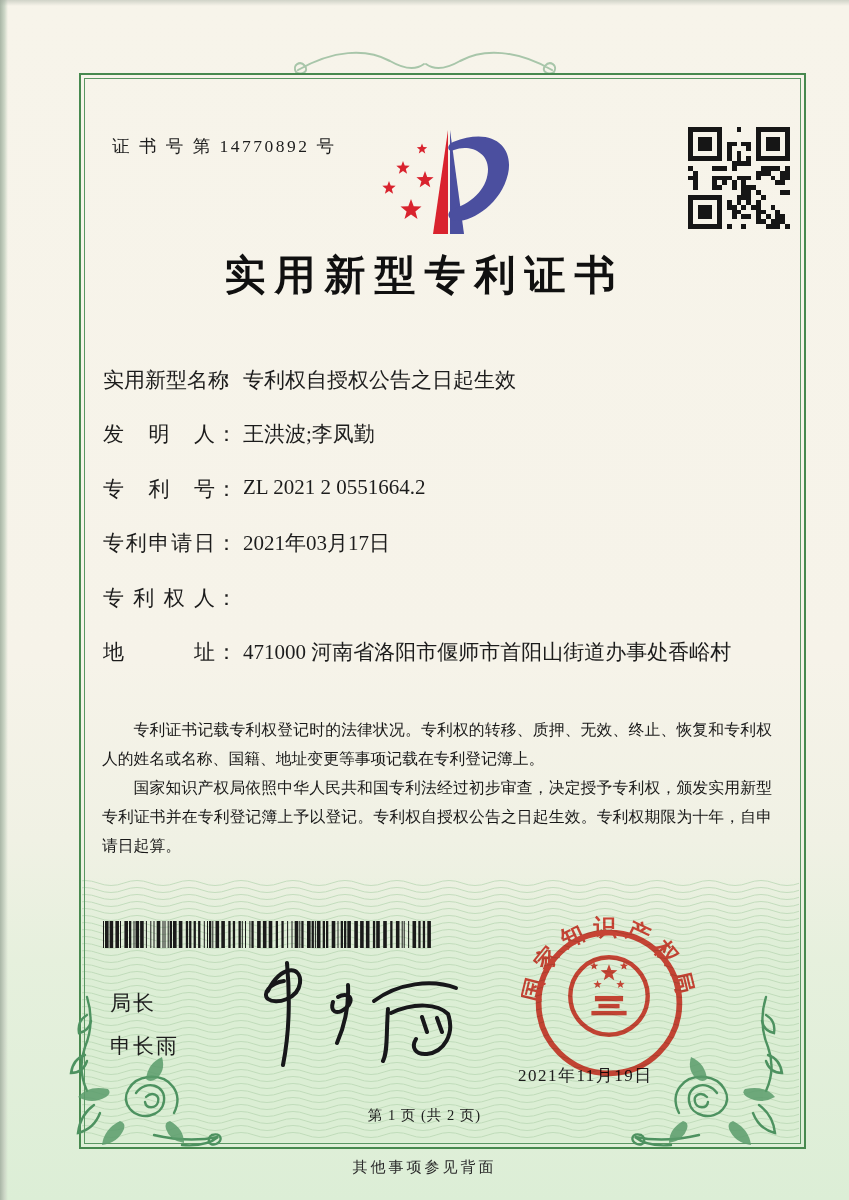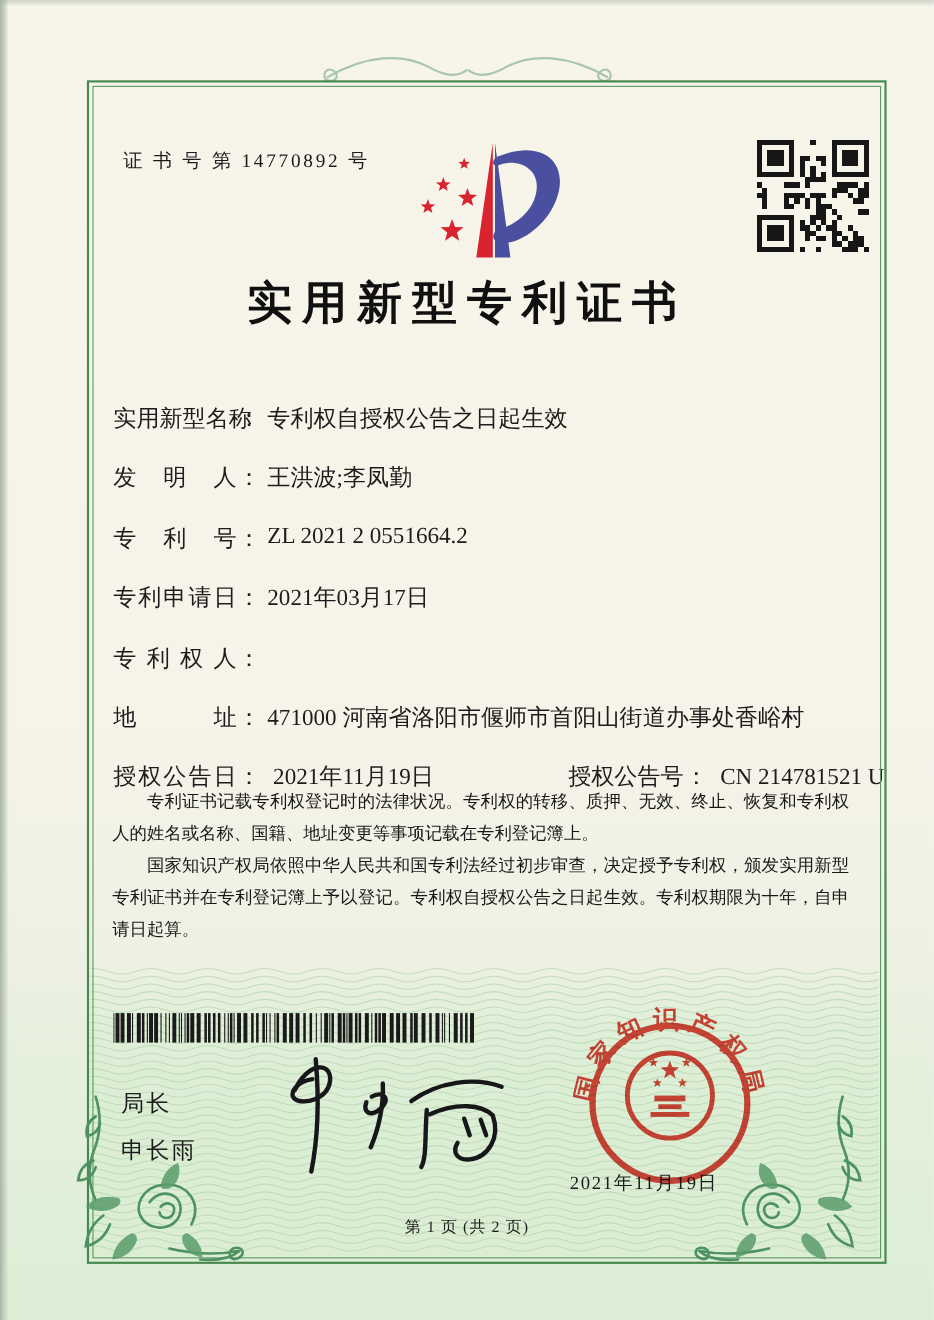--- a/index.html
+++ b/index.html
@@ -399,30 +399,20 @@
     </div>
     <div class="frow">
       <span class="flabel">专利权人</span>
         <span class="fcolon">：</span>
     </div>
     <div class="frow">
       <span class="flabel">地址</span>
         <span class="fcolon">：</span>
       <span class="fvalue">471000 河南省洛阳市偃师市首阳山街道办事处香峪村</span>
     </div>
-    <div class="frow grant-row">
-      <span>
-        <span class="flabel">授权公告日</span><span class="fcolon">：</span>
-        <span>2021年11月19日</span>
-      </span>
-      <span class="grant-pair2">
-        <span>授权公告号</span><span class="fcolon">：</span>
-        <span>CN 214781521 U</span>
-      </span>
-    </div>
   </div>
 
   <div class="layer paras">
     <p>专利证书记载专利权登记时的法律状况。专利权的转移、质押、无效、终止、恢复和专利权人的姓名或名称、国籍、地址变更等事项记载在专利登记簿上。</p>
     <p>国家知识产权局依照中华人民共和国专利法经过初步审查，决定授予专利权，颁发实用新型专利证书并在专利登记簿上予以登记。专利权自授权公告之日起生效。专利权期限为十年，自申请日起算。</p>
   </div>
 
   <svg class="layer barcode" viewBox="0 0 332 27">
       <rect x="0.0" y="0" width="1.0" height="27" fill="#1a1a1a"></rect>
       <rect x="2.0" y="0" width="3.6" height="27" fill="#1a1a1a"></rect>
@@ -532,16 +522,17 @@
       <polygon class="sstar" stroke="none" points="87.0,74.0 88.2,77.3 91.8,77.5 89.0,79.6 89.9,83.0 87.0,81.1 84.1,83.0 85.0,79.6 82.2,77.5 85.8,77.3"></polygon>
       <polygon class="sstar" stroke="none" points="113.0,74.0 114.2,77.3 117.8,77.5 115.0,79.6 115.9,83.0 113.0,81.1 110.1,83.0 111.0,79.6 108.2,77.5 111.8,77.3"></polygon>
       <rect x="84" y="92" width="32" height="6" stroke="none"></rect>
       <rect x="88" y="101" width="24" height="5" stroke="none"></rect>
       <rect x="80" y="109" width="40" height="5" stroke="none"></rect>
     </g>
   </svg>
   <div class="layer seal-date">2021年11月19日</div>
 
   <div class="layer page-info">第 1 页 (共 2 页)</div>
+  <div class="layer back-note">其他事项参见背面</div>
 
   <div class="scan-edge-left"></div>
   <div class="scan-edge-top"></div>
 </div>
 
 </body></html>

